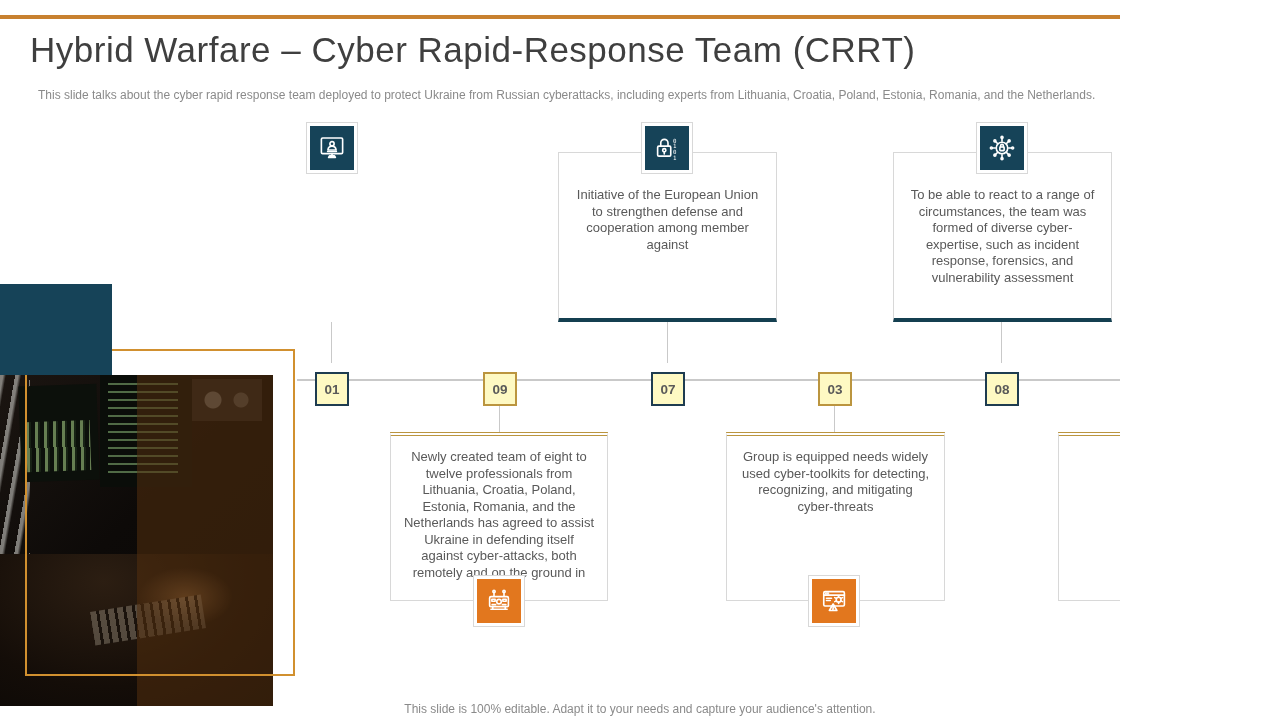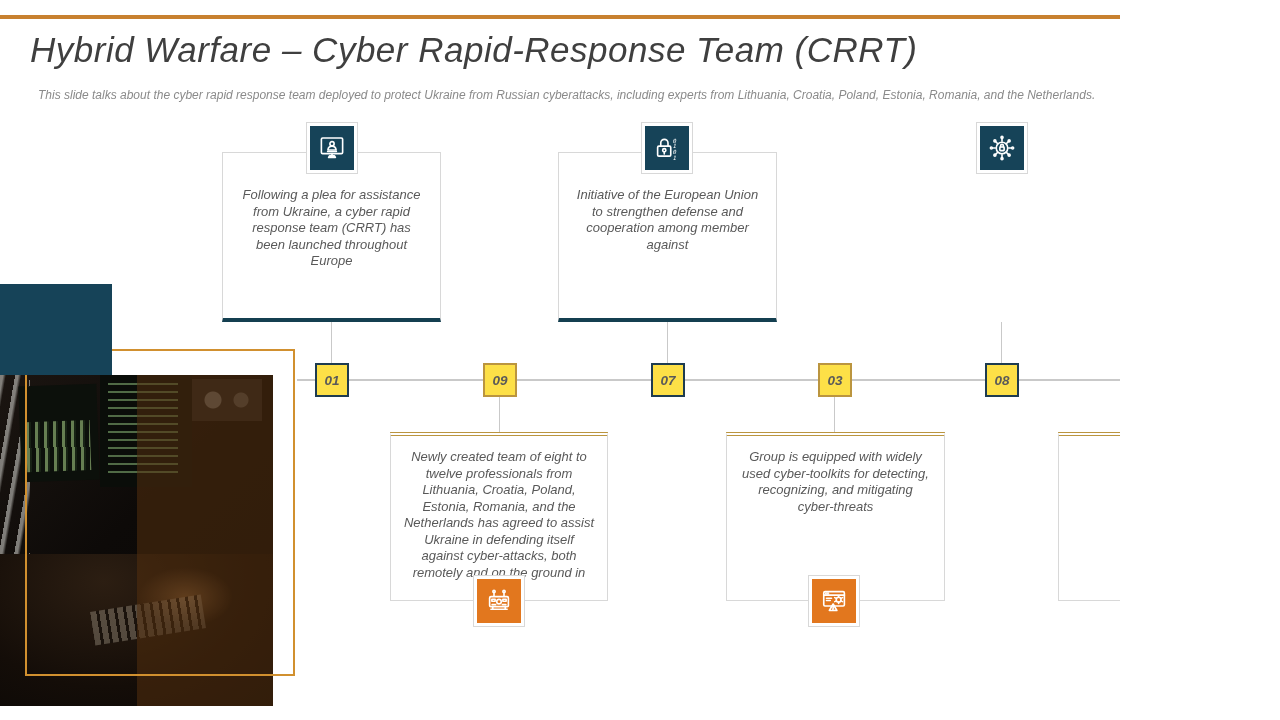--- a/index.html
+++ b/index.html
@@ -1,17 +1,17 @@
 <!DOCTYPE html>
 <html style="--top-line: #C8812F; --navy: #164358; --navy-border: #1E3C50; --navy-underline: #143F50; --gold: #BB953F; --orange-icon: #E2771E; --frame-orange: #D1902F; --border-gray: #D8D8D8; --line-gray: #C9C9C9; --text-gray: #595959; --muted-gray: #8A8A8A; --title-gray: #3F3F3F;"><head>
 <meta charset="utf-8">
 <style>
   html,body{margin:0;padding:0;background:#fff;}
   .stage{position:relative;width:1120px;height:720px;background:#fff;overflow:hidden;
-         font-family:"Liberation Sans",sans-serif;font-style:italic;}
+         font-family:"Liberation Sans",sans-serif;}
 
   .top-line{position:absolute;left:0;top:15px;width:1280px;height:4px;background:var(--top-line,#C8812F);}
   .title{position:absolute;left:30px;top:30px;margin:0;font-size:35px;font-weight:400;
          color:var(--title-gray,#3F3F3F);letter-spacing:.5px;white-space:nowrap;}
   .subtitle{position:absolute;left:30px;top:80px;margin:8px;font-size:12px;color:var(--muted-gray,#8A8A8A);white-space:nowrap;}
 
   
   .card{position:absolute;background:#fff;border:1px solid var(--border-gray,#D8D8D8);box-sizing:border-box;}
   .card.top{top:152px;width:219px;height:170px;border-bottom:4px solid var(--navy-underline,#143F50);}
   .card.bottom{top:432px;width:219px;height:169px;border-top:4px double var(--gold,#B28E3E);}
@@ -24,21 +24,21 @@
              box-sizing:border-box;display:flex;align-items:center;justify-content:center;z-index:6;}
   .icon-tile .fill{width:44px;height:44px;display:flex;align-items:center;justify-content:center;}
   .icon-tile.navy .fill{background:var(--navy,#164358);}
   .icon-tile.orange .fill{background:var(--orange-icon,#E2771E);}
   .icon-tile svg{width:30px;height:30px;stroke:#fff;fill:none;stroke-width:1.3;stroke-linecap:round;stroke-linejoin:round;}
   .icon-tile svg text{fill:#fff;stroke:none;font-family:"DejaVu Sans Mono",monospace;font-size:4.6px;}
 
   
   .tl-line{position:absolute;left:297px;top:379px;width:983px;height:2px;background:var(--line-gray,#C9C9C9);z-index:1;}
   .connector{position:absolute;width:1px;background:var(--line-gray,#C9C9C9);z-index:1;}
-  .node{position:absolute;top:363px;width:34px;height:34px;background:#fde047;box-sizing:border-box;z-index:4;
+  .node{position:absolute;top:372px;width:34px;height:34px;background:#fef9c3;box-sizing:border-box;z-index:4;
         display:flex;align-items:center;justify-content:center;font-size:13.5px;font-weight:700;color:var(--text-gray,#595959);}
   .node.navy{border:2px solid var(--navy-border,#1E3C50);}
   .node.gold{border:2px solid var(--gold,#C1993B);}
 
   
   .navy-block{position:absolute;left:0;top:284px;width:112px;height:91px;background:var(--navy,#16455E);z-index:5;}
   .frame{position:absolute;left:25px;top:349px;width:270px;height:327px;border:2px solid var(--frame-orange,#D1902F);
          box-sizing:border-box;z-index:4;background:transparent;}
   .photo{position:absolute;left:0;top:375px;width:273px;height:331px;z-index:2;overflow:hidden;
          background:linear-gradient(135deg,#1b1511 0%,#0d0a08 45%,#080606 100%);}
@@ -66,25 +66,25 @@
 </style>
 </head>
 <body>
 
 <div class="stage">
 
   <div class="top-line"></div>
   <h1 class="title">Hybrid Warfare – Cyber Rapid-Response Team (CRRT)</h1>
   <p class="subtitle">This slide talks about the cyber rapid response team deployed to protect Ukraine from Russian cyberattacks, including experts from Lithuania, Croatia, Poland, Estonia, Romania, and the Netherlands.</p>
 
-  <div class="card top" style="left:222px">
-    <p>Following a plea for assistance from Ukraine, a cyber rapid response team (CRRT) has been launched throughout Europe</p>
-  </div>
   <div class="card top" style="left:558px">
     <p>Initiative of the European Union to strengthen defense and cooperation among member against</p>
+  </div>
+  <div class="card top" style="left:893px">
+    <p>To be able to react to a range of circumstances, the team was formed of diverse cyber-expertise, such as incident response, forensics, and vulnerability assessment</p>
   </div>
 
   <div class="icon-tile navy" style="left:306px;top:122px">
     <div class="fill">
       <svg viewBox="0 0 24 24">
         <rect x="3.5" y="4" width="17" height="12.5" rx="1"></rect>
         <circle cx="12" cy="8.6" r="1.7"></circle>
         <path d="M8.7 13.6c.3-2.2 1.6-3.1 3.3-3.1s3 .9 3.3 3.1z"></path>
         <path d="M8.5 14.8h7"></path>
         <path d="M12 16.5v1.7"></path>
@@ -156,21 +156,21 @@
       <span>08</span>
     </div>
   <div class="node gold" style="left:1151px">
       <span>01</span>
     </div>
 
   <div class="card bottom" style="left:390px;width:218px">
     <p>Newly created team of eight to twelve professionals from Lithuania, Croatia, Poland, Estonia, Romania, and the Netherlands has agreed to assist Ukraine in defending itself against cyber-attacks, both remotely and on the ground in Ukraine</p>
   </div>
   <div class="card bottom" style="left:726px">
-    <p>Group is equipped with widely used cyber-toolkits for detecting, recognizing, and mitigating cyber-threats</p>
+    <p>Group is equipped needs widely used cyber-toolkits for detecting, recognizing, and mitigating cyber-threats</p>
   </div>
   <div class="card bottom" style="left:1058px">
     <p>Add Text Newly</p>
   </div>
 
   <div class="icon-tile orange" style="left:473px;top:575px">
     <div class="fill">
       <svg viewBox="0 0 24 24">
         <path d="M8 8V5.2"></path>
           <circle cx="8" cy="4.3" r=".9"></circle>
@@ -234,13 +234,14 @@
     </div>
     <div class="gear"></div>
     <div class="desk"></div>
     <div class="hands"></div>
     <div class="keyboard"></div>
     <div class="tint"></div>
   </div>
   <div class="frame"></div>
   <div class="navy-block"></div>
 
+  <p class="footer">This slide is 100% editable. Adapt it to your needs and capture your audience's attention.</p>
 </div>
 
 </body></html>

